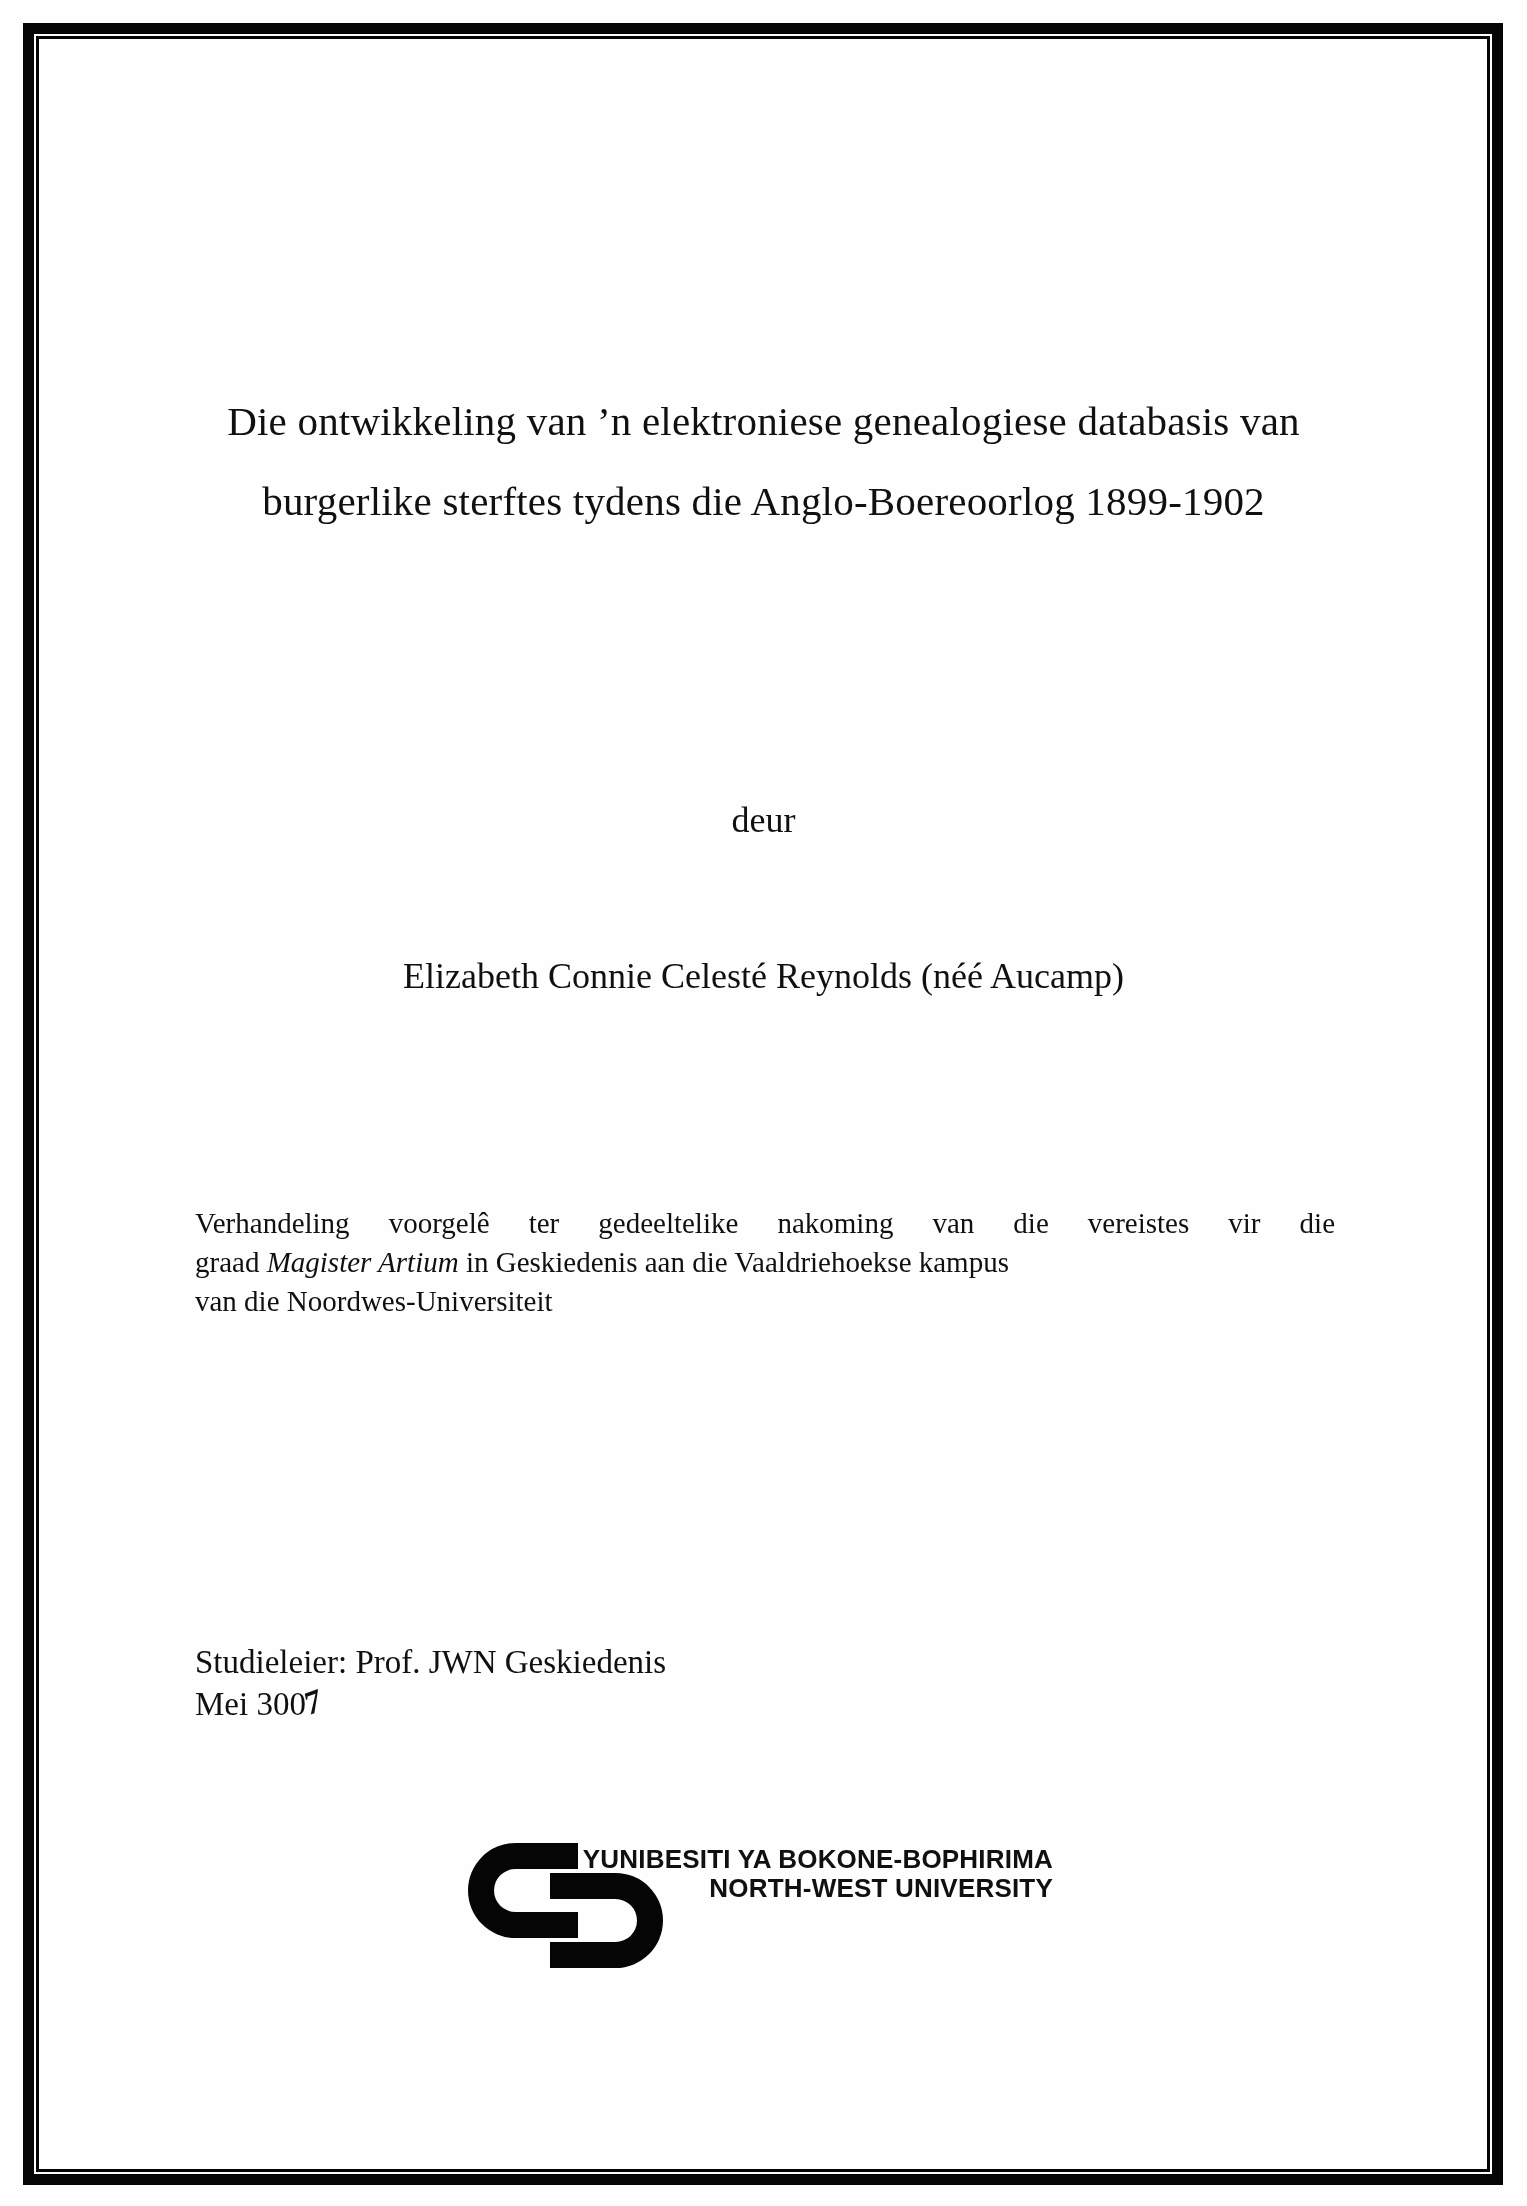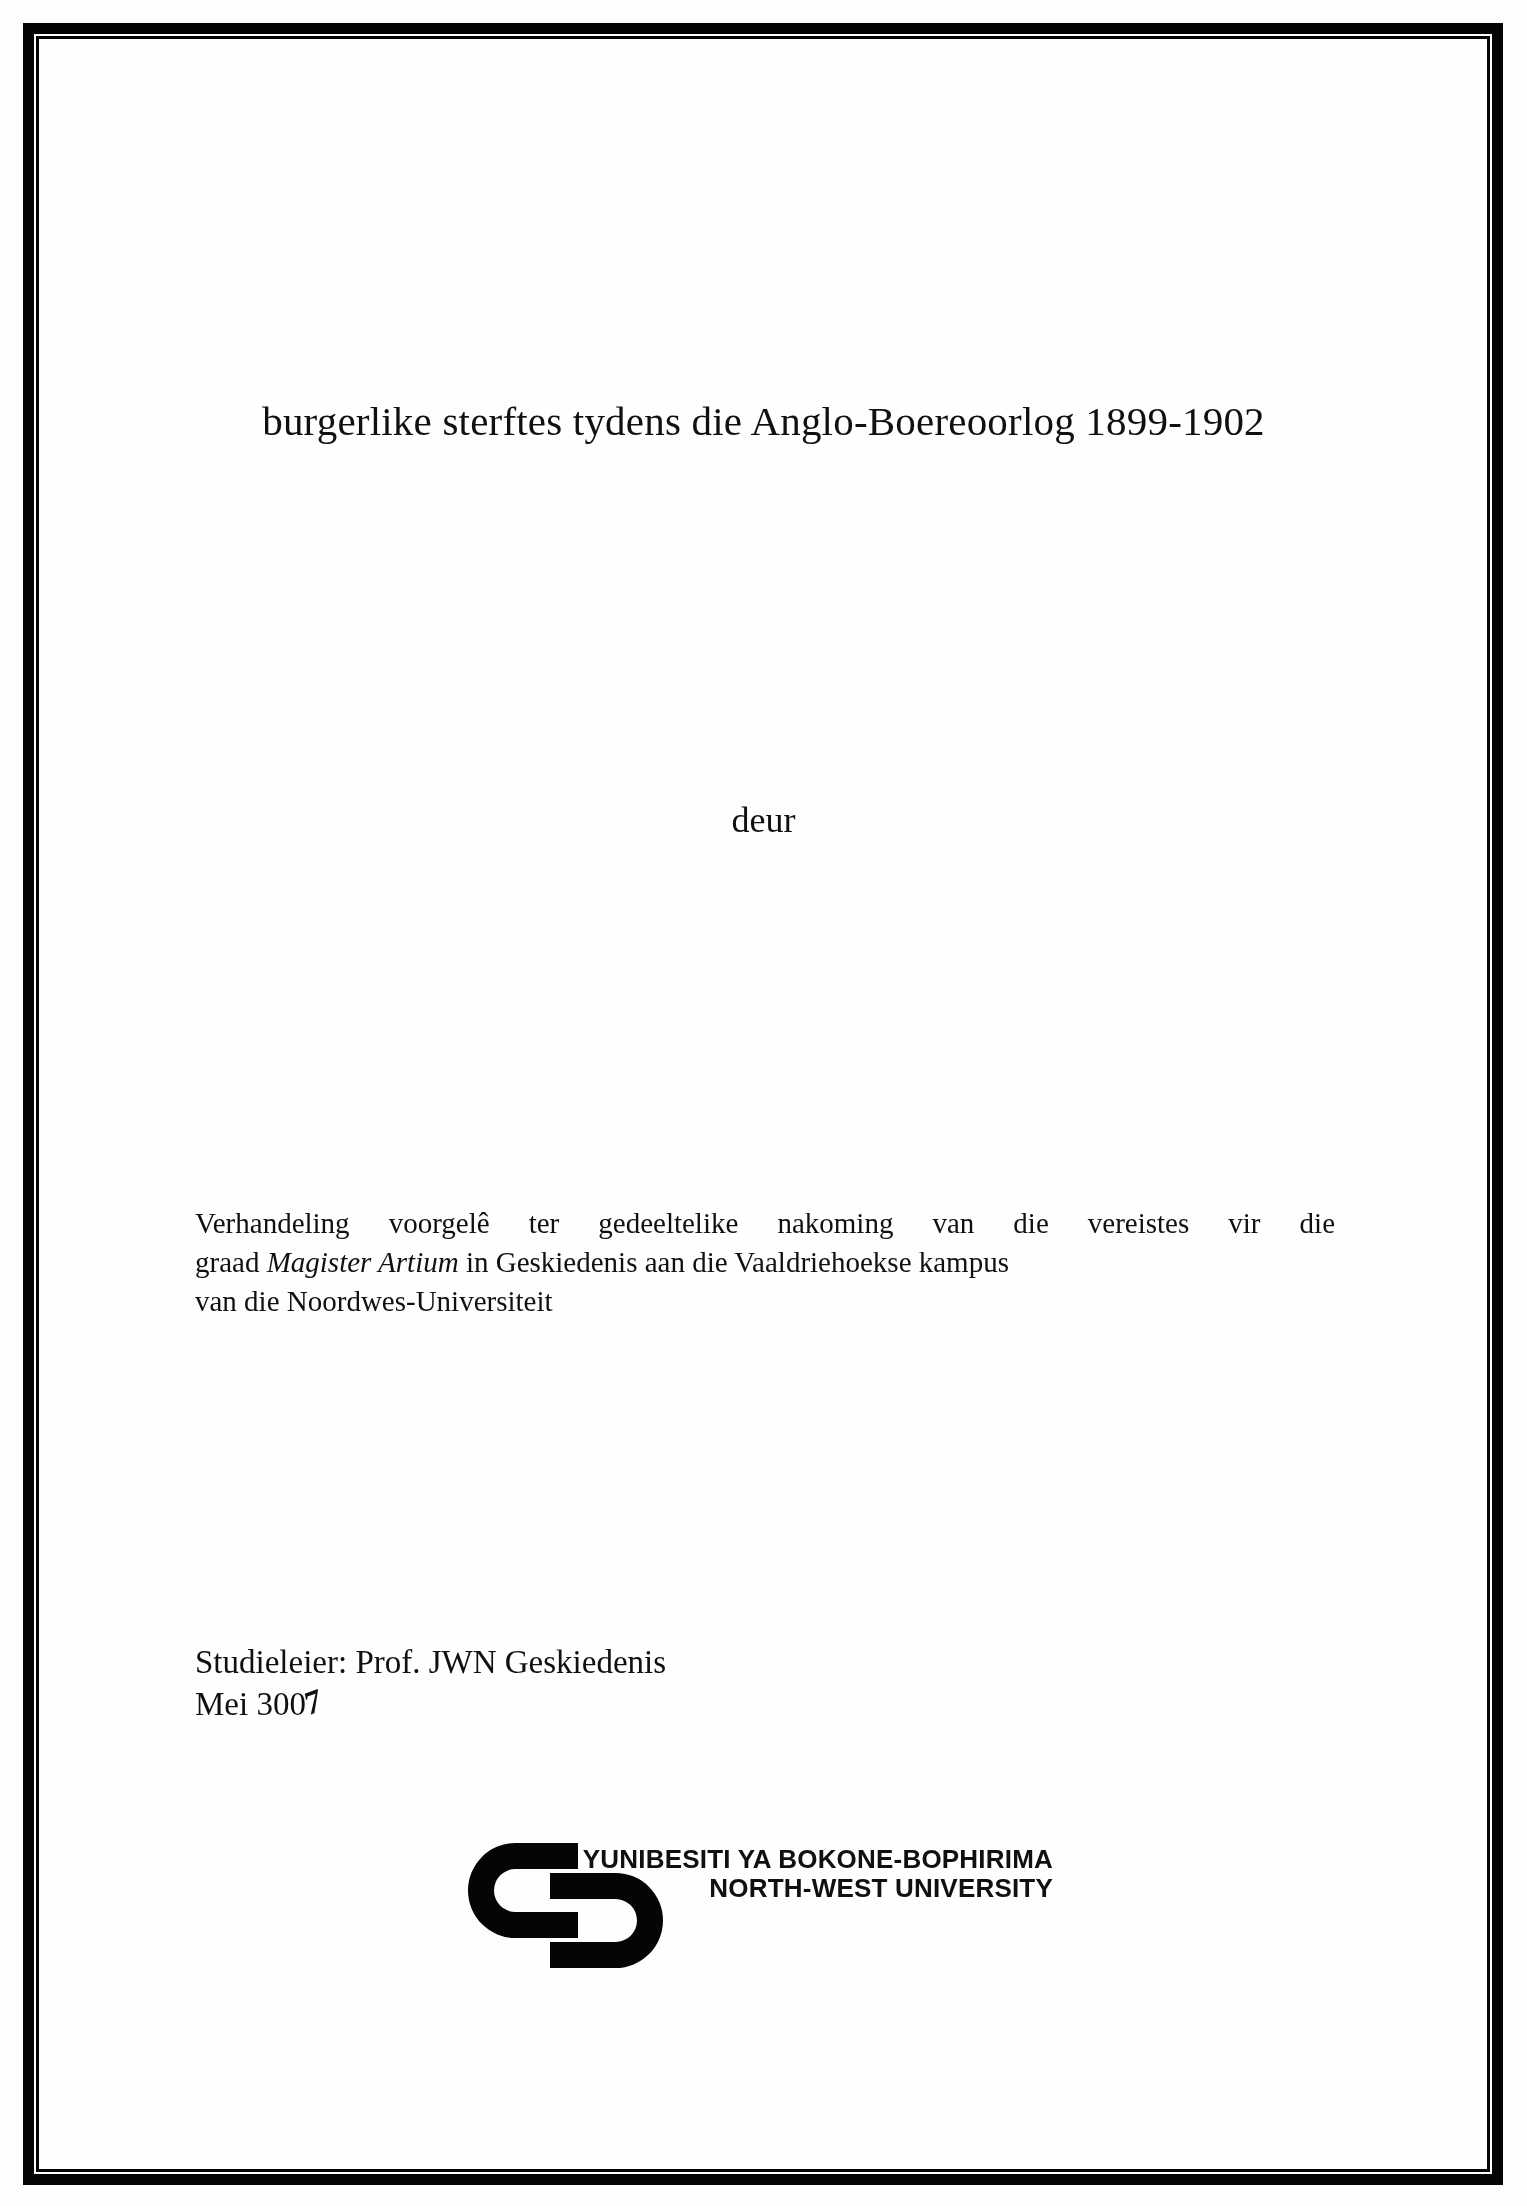--- a/index.html
+++ b/index.html
@@ -100,25 +100,27 @@
 </head>
 <body>
 
 <div class="page">
 
   <div class="frame-outer">
     <div class="frame-inner"></div>
   </div>
 
   <h1 class="title">
+    <span class="title-line">Die ontwikkeling van ’n elektroniese genealogiese databasis van</span>
     <span class="title-line">burgerlike sterftes tydens die Anglo-Boereoorlog 1899-1902</span>
   </h1>
 
   <div class="byline">deur</div>
 
+  <div class="author">Elizabeth Connie Celesté Reynolds (néé Aucamp)</div>
 
   <div class="statement">
     <span class="st-line st-justify">Verhandeling voorgelê ter gedeeltelike nakoming van die vereistes vir die</span>
     <span class="st-line"><span>graad </span><em>Magister Artium</em><span> in Geskiedenis aan die Vaaldriehoekse kampus</span></span>
     <span class="st-line">van die Noordwes-Universiteit</span>
   </div>
 
   <div class="supervisor">
     <div>Studieleier: Prof. JWN Geskiedenis</div>
     <div><span>Mei 300</span><span class="date-digit">7</span></div>

